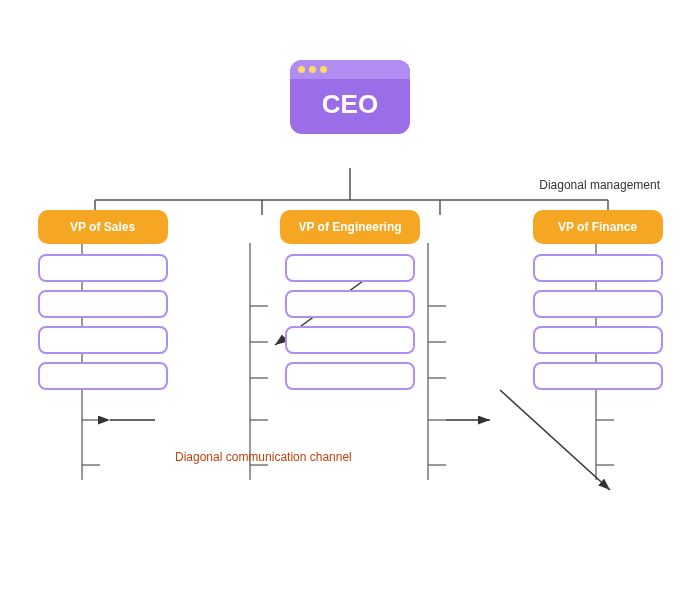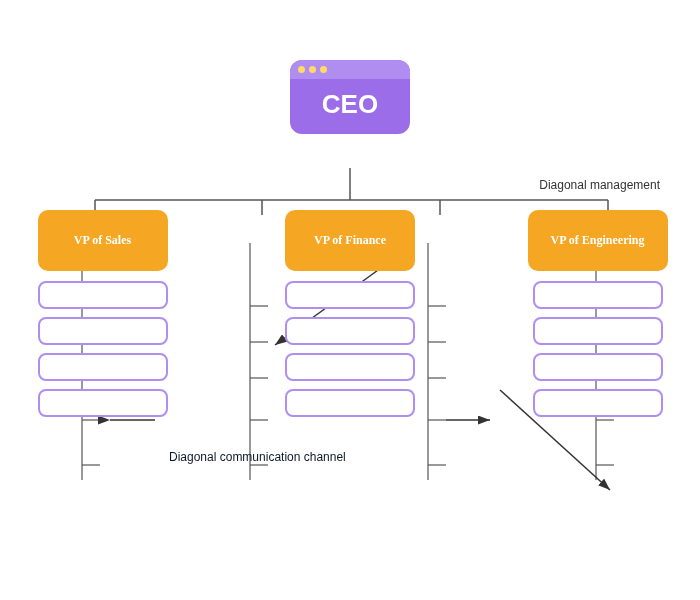--- a/index.html
+++ b/index.html
@@ -60,24 +60,23 @@
       padding: 10px 0 14px;
     }
 
     
     .vp-box {
       background: #f5a623;
       border-radius: 10px;
       color: #fff;
       font-size: 12px;
       font-weight: 600;
-      padding: 23px 8px;
+      padding: 10px 8px;
       text-align: center;
       white-space: nowrap;
-      font-family: Liberation Serif, serif;
     }
 
     
     .sub-box {
       border: 2px solid #b08df0;
       border-radius: 8px;
       background: #fff;
       height: 28px;
       width: 100%;
     }
@@ -124,23 +123,23 @@
       position: absolute;
       top: 178px;
       right: 40px;
       font-size: 12px;
       color: #333;
     }
 
     .label-diagonal {
       position: absolute;
       top: 450px;
-      left: 169px;
+      left: 175px;
       font-size: 12px;
-      color: #0f172a;
+      color: #c2410c;
     }
   </style>
 </head>
 <body>
 
 <div class="org-chart">
 
   <svg class="connectors">
 
     <line x1="350" y1="168" x2="350" y2="200" stroke="#555" stroke-width="1.5"></line>
@@ -229,40 +228,40 @@
       <div class="sub-items">
         <div class="sub-box"></div>
         <div class="sub-box"></div>
         <div class="sub-box"></div>
         <div class="sub-box"></div>
       </div>
     </div>
 
 
     <div class="column">
+      <div class="vp-box" style="width:140px;">
+        <span>VP of Engineering</span>
+      </div>
+      <div class="sub-items">
+        <div class="sub-box"></div>
+        <div class="sub-box"></div>
+        <div class="sub-box"></div>
+        <div class="sub-box"></div>
+      </div>
+    </div>
+
+    <div class="column">
       <div class="vp-box" style="width:130px;">
         <span>VP of Finance</span>
       </div>
       <div class="sub-items">
         <div class="sub-box"></div>
         <div class="sub-box"></div>
         <div class="sub-box"></div>
         <div class="sub-box"></div>
       </div>
     </div>
 
-    <div class="column">
-      <div class="vp-box" style="width:140px;">
-        <span>VP of Engineering</span>
-      </div>
-      <div class="sub-items">
-        <div class="sub-box"></div>
-        <div class="sub-box"></div>
-        <div class="sub-box"></div>
-        <div class="sub-box"></div>
-      </div>
-    </div>
-
   </div>
 
   <div class="label-diagonal">Diagonal communication channel</div>
 
 </div>
 
 </body></html>

